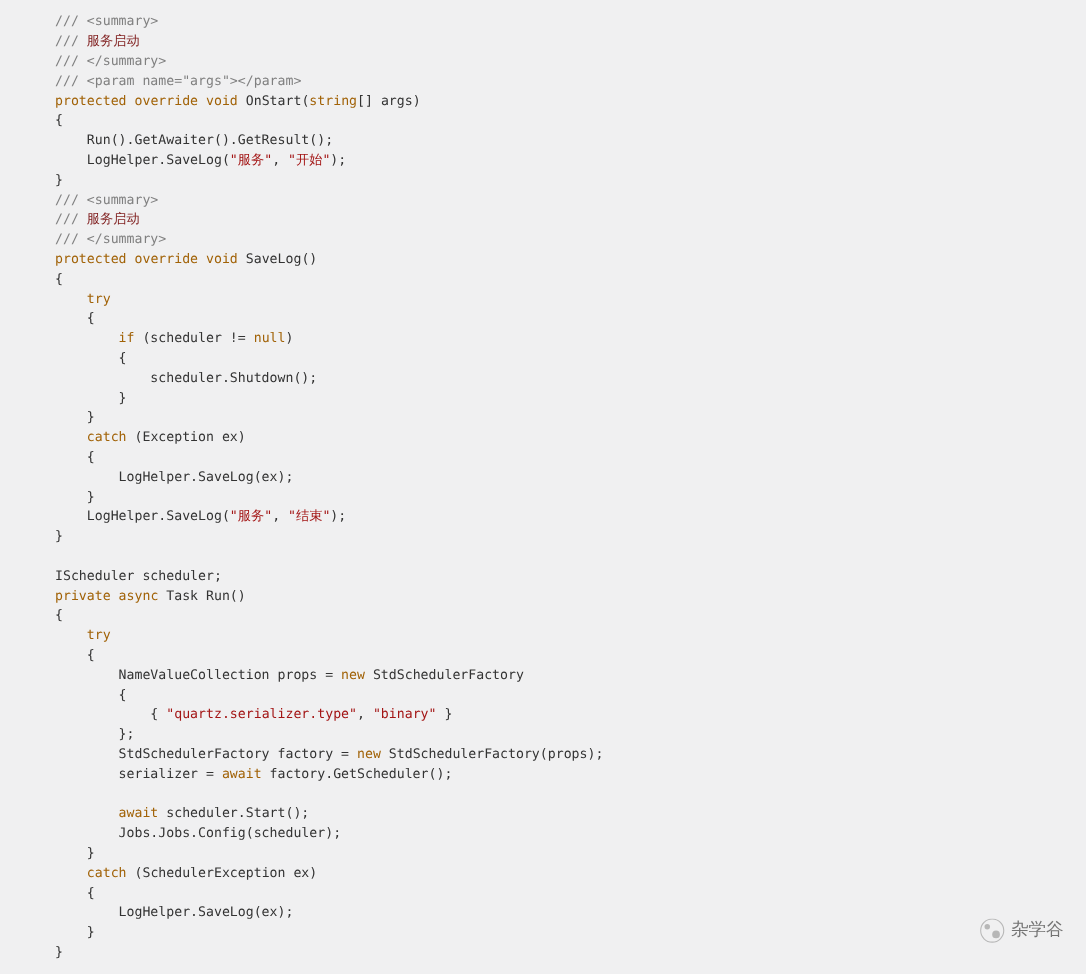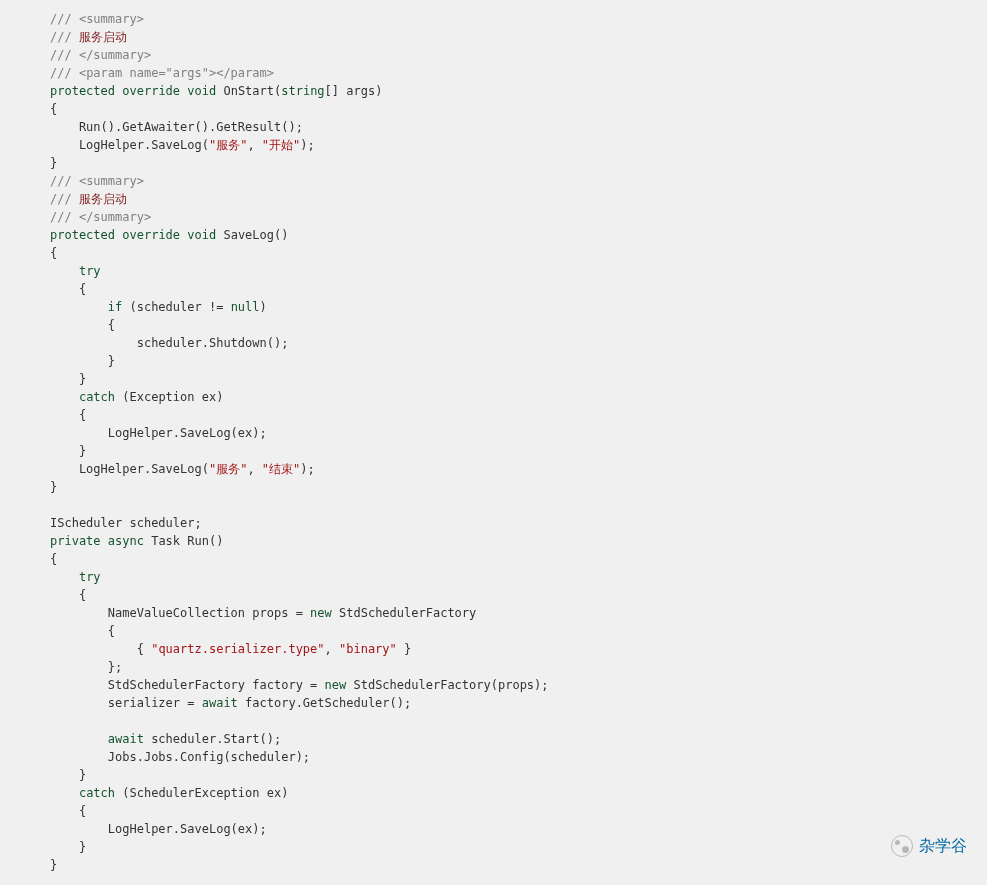--- a/index.html
+++ b/index.html
@@ -14,27 +14,27 @@
   }
   .code-container {
     padding: 10px 0 10px 50px;
   }
   pre {
     margin: 0;
     white-space: pre;
   }
   .c-comment { color: #7f1d1d; }
   .c-gray { color: #808080; }
-  .c-keyword { color: #14532d; }
+  .c-keyword { color: #a16207; }
   .c-string { color: #a31515; }
   .watermark {
     position: fixed;
     right: 20px;
     bottom: 28px;
-    color: #0369a1;
+    color: #737373;
     font-family: "Microsoft YaHei", sans-serif;
     font-size: 16px;
     display: flex;
     align-items: center;
     gap: 6px;
   }
   .watermark-icon {
     width: 20px;
     height: 20px;
     border: 1.5px solid #b7b7b7;

